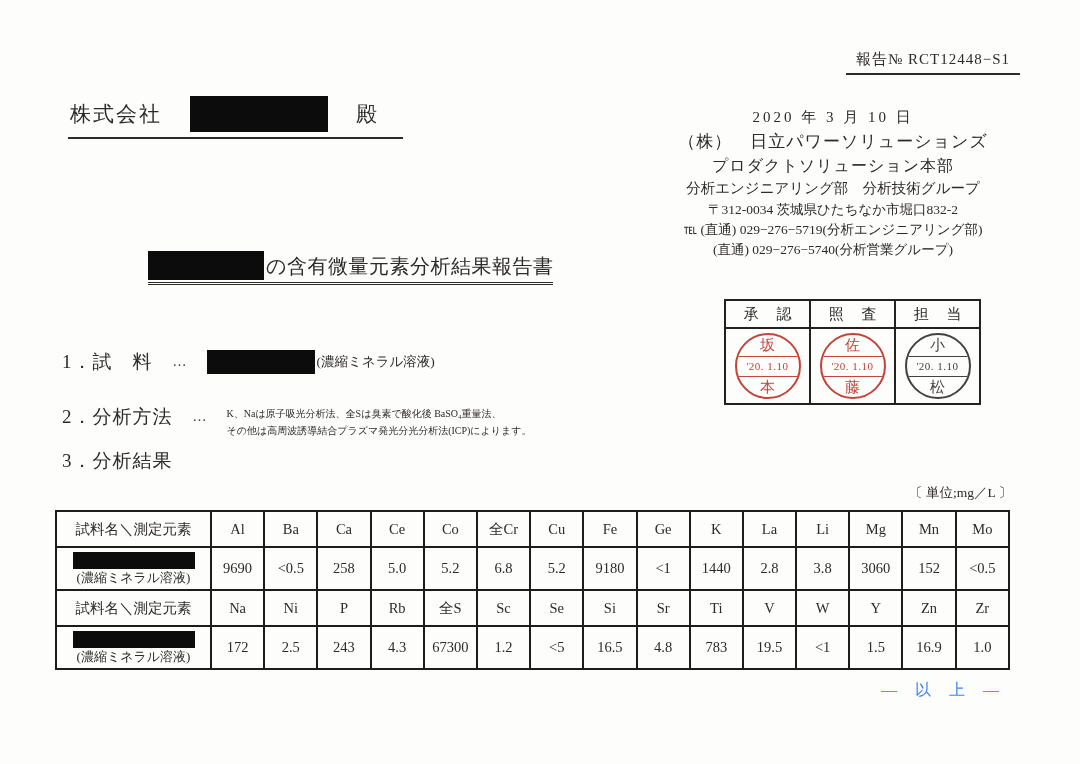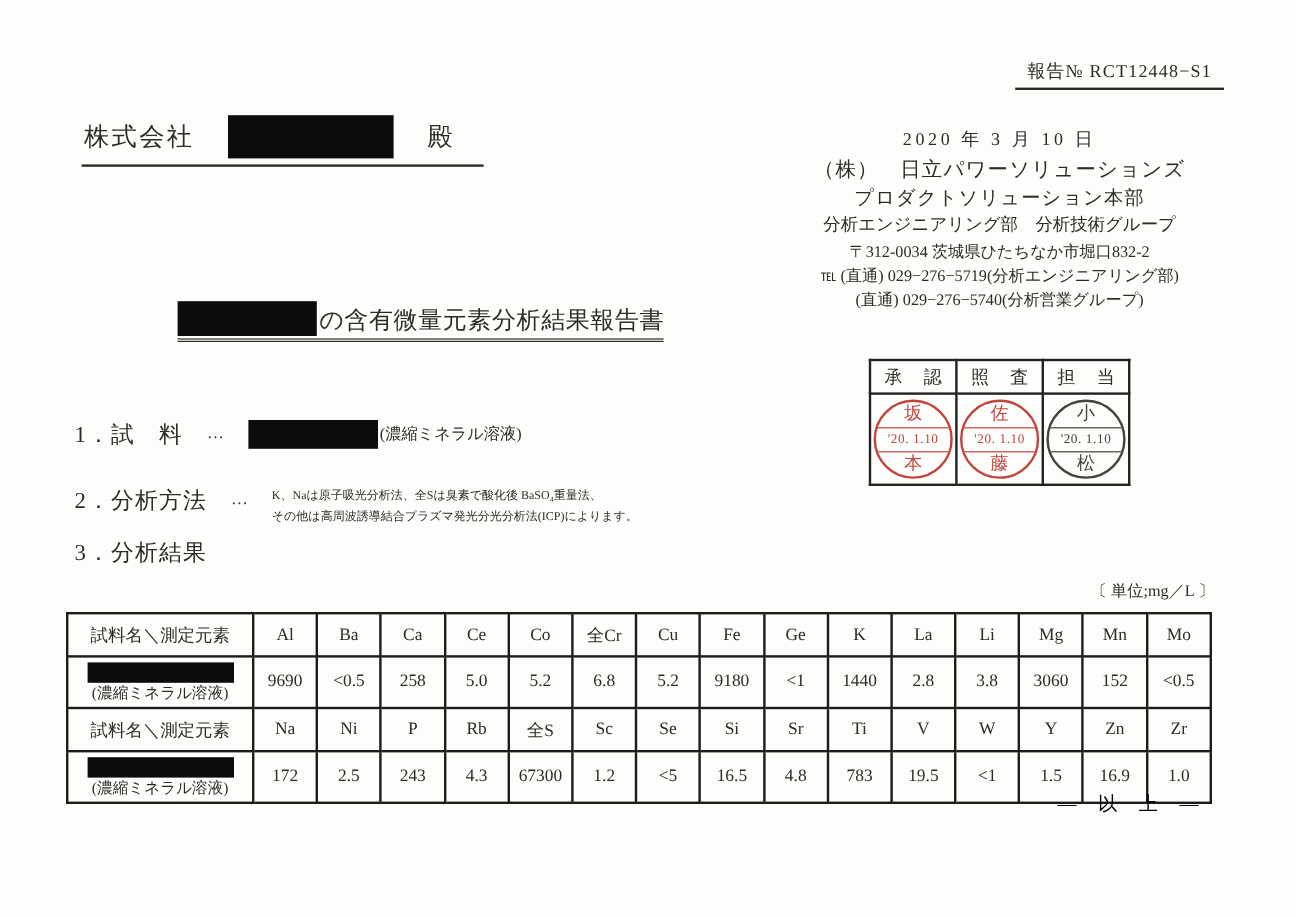--- a/index.html
+++ b/index.html
@@ -48,21 +48,21 @@
     display:flex; align-items:flex-end; gap:2px;
     border-bottom:3px double #2d2b28;
     padding-bottom:2px;
   }
   .doc-title .redact { width:116px; height:29px; background:#0c0c0c; }
   .doc-title .txt { font-size:20px; letter-spacing:0.5px; }
 
   
   .approval { position:absolute; top:299px; left:724px; border-collapse:collapse; }
   .approval th, .approval td {
-    border:2px solid #232220; width:72px; text-align:center;
+    border:2px solid #232220; width:85px; text-align:center;
   }
   .approval th { height:28px; font-size:15px; font-weight:normal; letter-spacing:7px; padding-left:7px; }
   .approval td { height:76px; vertical-align:middle; }
   .stamp {
     width:66px; height:66px; margin:4px auto;
     border-radius:50%;
     display:flex; flex-direction:column; justify-content:stretch;
     overflow:hidden;
   }
   .stamp.red  { color:#c2443a; border:2.5px solid #c2443a; }
@@ -95,22 +95,22 @@
     border:2px solid #1d1c1a; text-align:center; vertical-align:middle;
     font-size:14.5px; padding:0; overflow:hidden;
   }
   .results tr.hdr td { height:36px;border-radius:12px; }
   .results tr.val td { height:43px; }
   .results .sample-cell .redact { width:122px; height:17px; background:#0c0c0c; margin:3px auto 1px auto; }
   .results .sample-cell .note { font-size:13px; display:block; line-height:1.2; padding-bottom:3px; }
 
   
   .closing {
-    position:absolute; top:660px; right:74px;
-    font-size:16px; letter-spacing:7px; color:#000000; white-space:nowrap;
+    position:absolute; top:680px; right:74px;
+    font-size:16px; letter-spacing:7px; color:#3b82f6; white-space:nowrap;
   }
 </style>
 </head>
 <body>
 
 <div class="report-no">報告№ RCT12448−S1</div>
 
 <div class="addressee">
   <span class="prefix">株式会社</span>
   <span class="redact"></span>

